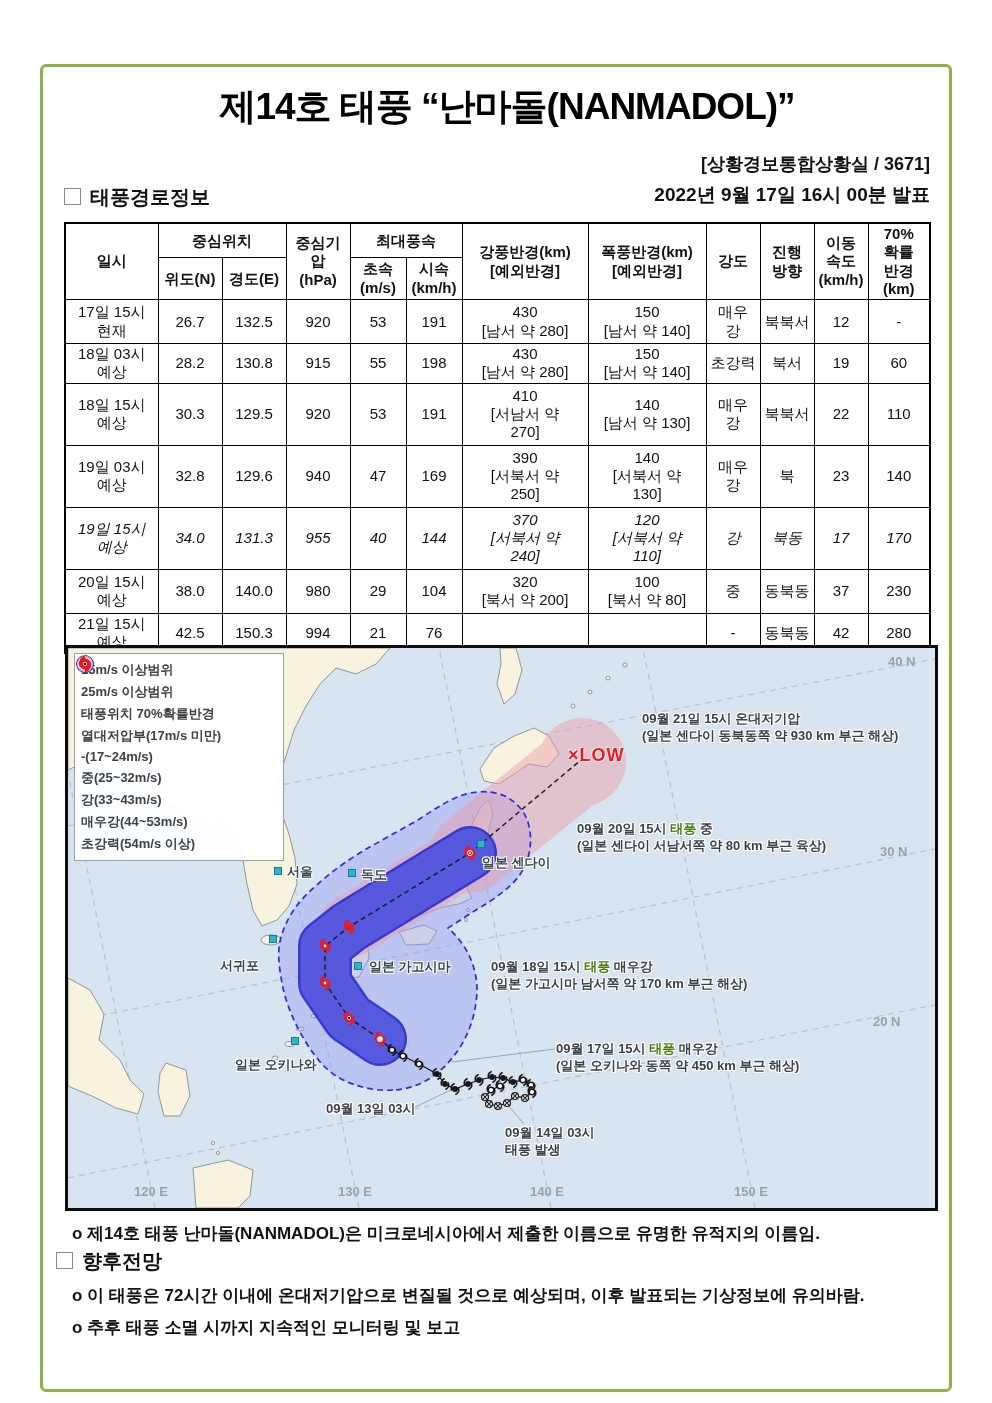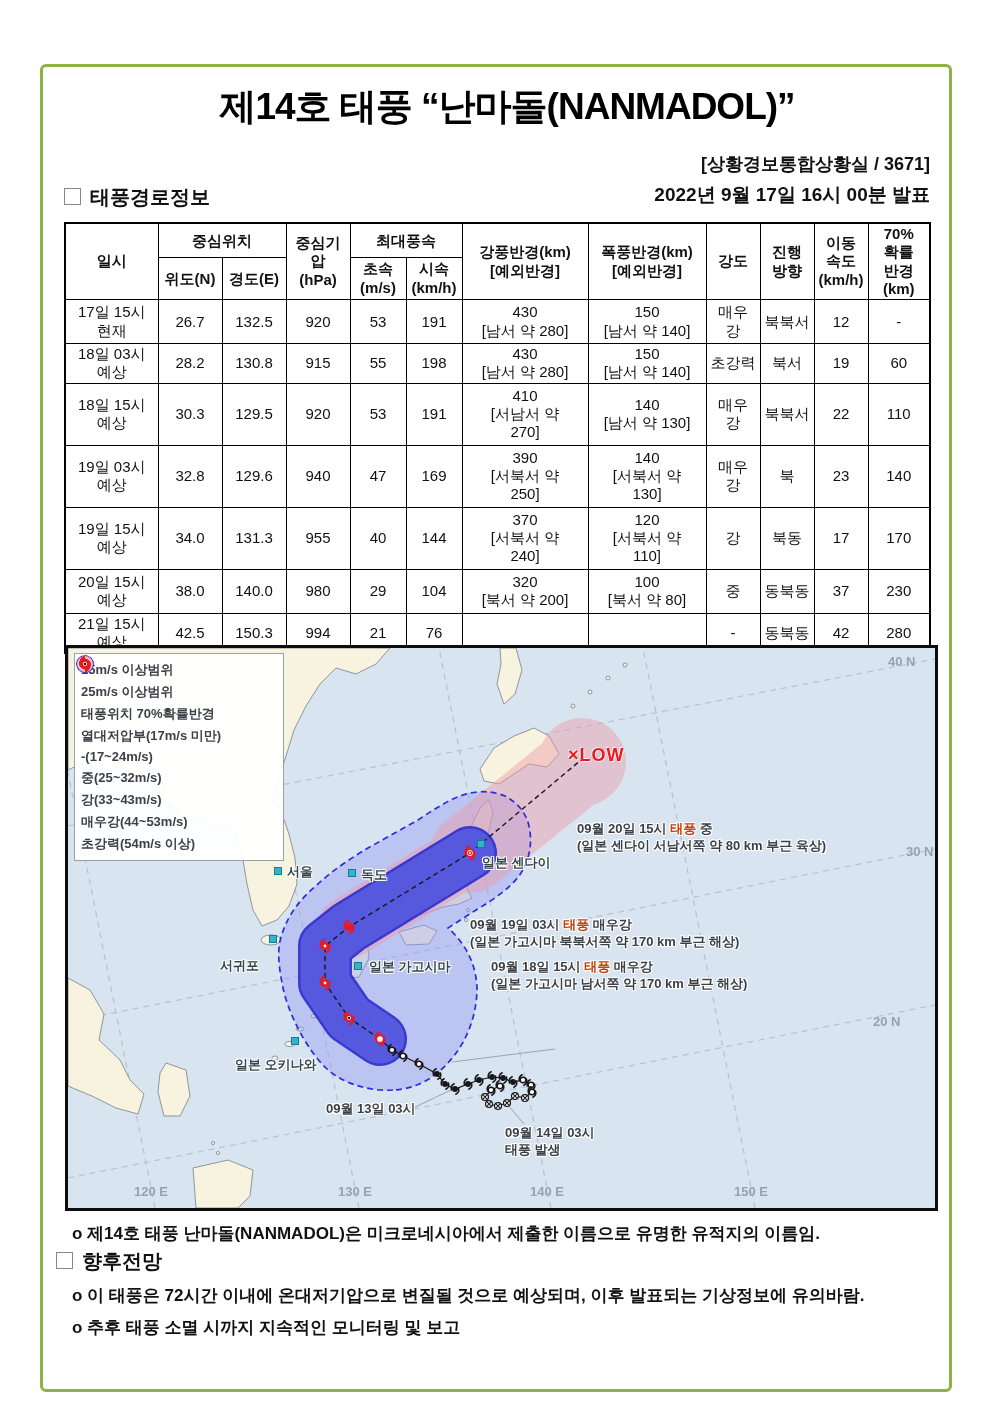--- a/index.html
+++ b/index.html
@@ -26,21 +26,21 @@
   .ty-table{border:2px solid #000;}
 
   
   .map-box{position:absolute;left:65px;top:645px;width:867px;height:560px;
        border:3px solid #0d0d0d;background:#d9e4f1;}
   .map-box svg{position:absolute;left:0;top:0;}
   .map-overlay{position:absolute;left:0;top:0;width:867px;height:560px;pointer-events:none;}
   .anno{position:absolute;font-size:13px;font-weight:600;color:#3b4046;white-space:nowrap;
        line-height:17px;
        text-shadow:-1px -1px 0 #fff,1px -1px 0 #fff,-1px 1px 0 #fff,1px 1px 0 #fff,0 1px 0 #fff,0 -1px 0 #fff;}
-  .anno .red{color:#c2410c;}
+  .anno .red{color:#4d7c0f;}
   .grid-label{position:absolute;font-size:13px;font-weight:600;color:#98a2ac;white-space:nowrap;}
   .city-label{position:absolute;font-size:13px;font-weight:700;color:#37474f;white-space:nowrap;
        text-shadow:-1px -1px 0 #fff,1px -1px 0 #fff,-1px 1px 0 #fff,1px 1px 0 #fff;}
   .low-label{position:absolute;font-size:18px;font-weight:800;color:#e8191f;letter-spacing:1px;
        text-shadow:-1px -1px 0 rgba(255,255,255,.7),1px 1px 0 rgba(255,255,255,.7);}
   .legend{position:absolute;left:6px;top:5px;width:196px;height:196px;
        background:rgba(255,255,255,.94);border:1px solid #9aa0a8;padding:5px 6px;
        display:flex;flex-direction:column;justify-content:space-around;}
   .lgrow{display:flex;align-items:center;gap:6px;font-size:13px;font-weight:600;color:#3c4148;white-space:nowrap;}
 </style>
@@ -170,21 +170,21 @@
 250]</td>
         <td>140
 [서북서 약
 130]</td>
         <td>매우
 강</td>
         <td>북</td>
         <td>23</td>
         <td>140</td>
       </tr>
-      <tr style="height: 62px;">
+      <tr style="height: 62px; font-style: italic;">
         <td>19일 15시
 예상</td>
         <td>34.0</td>
         <td>131.3</td>
         <td>955</td>
         <td>40</td>
         <td>144</td>
         <td>370
 [서북서 약
 240]</td>
@@ -541,43 +541,47 @@
           <svg width="20" height="20" viewBox="-10 -10 20 20">
             <path d="M4.2,-1.2 A6.3,6.3 0 0 1 1.0,6.4" fill="none" stroke="#e8191f" stroke-width="2.2" stroke-linecap="round"></path>
             <path d="M-4.2,1.2 A6.3,6.3 0 0 1 -1.0,-6.4" fill="none" stroke="#e8191f" stroke-width="2.2" stroke-linecap="round"></path>
             <circle r="3.9" fill="#e8191f"></circle>
             <circle r="1.7" fill="#17171a" stroke="#fff" stroke-width="0.8"></circle>
           </svg>
           <span>초강력(54m/s 이상)</span>
         </div>
       </div>
   <div class="grid-label" style="left: 820px; top: 6px;">40 N</div>
-      <div class="grid-label" style="left: 838px; top: 196px;">30 N</div>
+      <div class="grid-label" style="left: 812px; top: 196px;">30 N</div>
       <div class="grid-label" style="left: 805px; top: 366px;">20 N</div>
       <div class="grid-label" style="left: 66px; top: 536px;">120 E</div>
       <div class="grid-label" style="left: 270px; top: 536px;">130 E</div>
       <div class="grid-label" style="left: 462px; top: 536px;">140 E</div>
       <div class="grid-label" style="left: 666px; top: 536px;">150 E</div>
       <div class="city-label" style="left: 219px; top: 215px;">서울</div>
       <div class="city-label" style="left: 293px; top: 218px;">독도</div>
       <div class="city-label" style="left: 152px; top: 283px; margin-top: 26px;">서귀포</div>
       <div class="city-label" style="left: 301px; top: 310px;">일본 가고시마</div>
       <div class="city-label" style="left: 167px; top: 408px;">일본 오키나와</div>
       <div class="city-label" style="left: 414px; top: 206px;">일본 센다이</div>
+      <div class="anno" style="left: 574px; top: 62px;">
+        <div><span>09월 21일 15시 온대저기압</span></div>
+        <div>(일본 센다이 동북동쪽 약 930 km 부근 해상)</div>
+      </div>
       <div class="anno" style="left: 509px; top: 172px;">
         <div><span>09월 20일 15시 </span><span class="red">태풍</span><span> 중</span></div>
         <div>(일본 센다이 서남서쪽 약 80 km 부근 육상)</div>
       </div>
-      <div class="anno" style="left: 402px; top: 268px;">
-        <div><span>09월 19일 03시 </span><span class="red">태풍</span><span> 매우강</span></div>
-        <div>(일본 가고시마 북북서쪽 약 170 km 부근 해상)</div>
-      </div>
       <div class="anno" style="left: 423px; top: 310px;">
         <div><span>09월 18일 15시 </span><span class="red">태풍</span><span> 매우강</span></div>
         <div>(일본 가고시마 남서쪽 약 170 km 부근 해상)</div>
+      </div>
+      <div class="anno" style="left: 488px; top: 392px;">
+        <div><span>09월 17일 15시 </span><span class="red">태풍</span><span> 매우강</span></div>
+        <div>(일본 오키나와 동쪽 약 450 km 부근 해상)</div>
       </div>
       <div class="anno" style="left: 258px; top: 452px;">
         <div><span>09월 13일 03시</span></div>
       </div>
       <div class="anno" style="left: 437px; top: 476px;">
         <div><span>09월 14일 03시</span></div>
         <div>태풍 발생</div>
       </div>
       <div class="low-label" style="left: 500px; top: 97px; text-align: center;">×LOW</div>
     </div>

